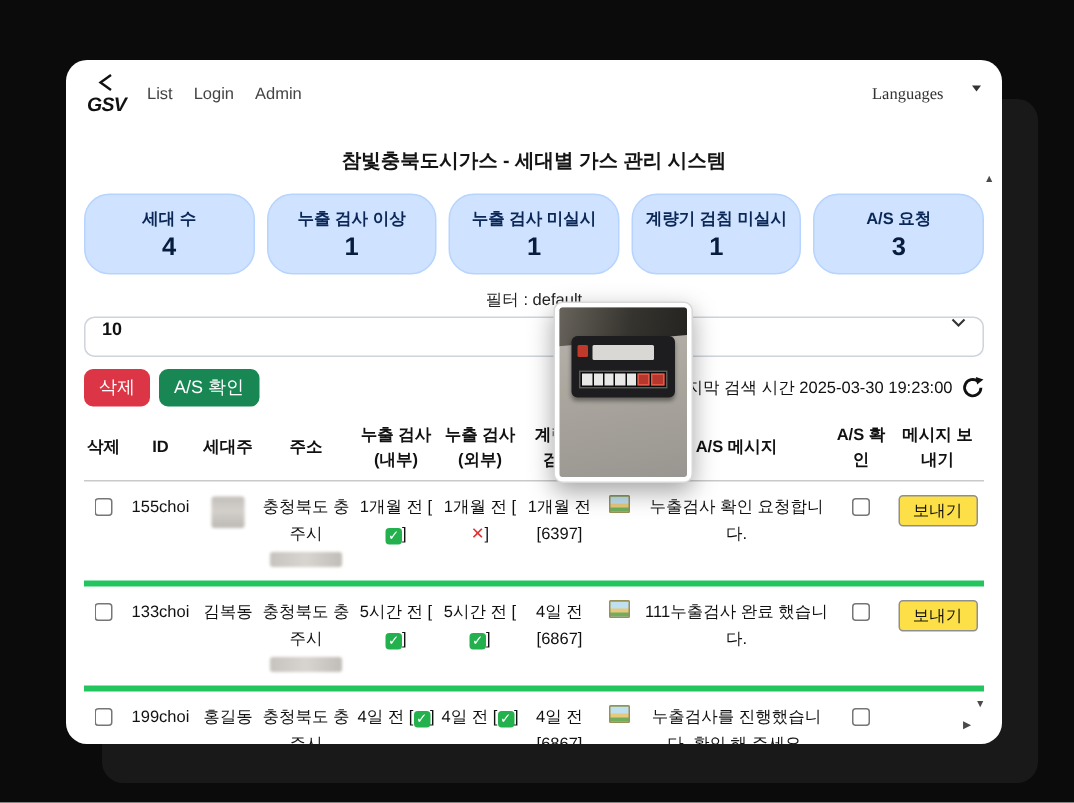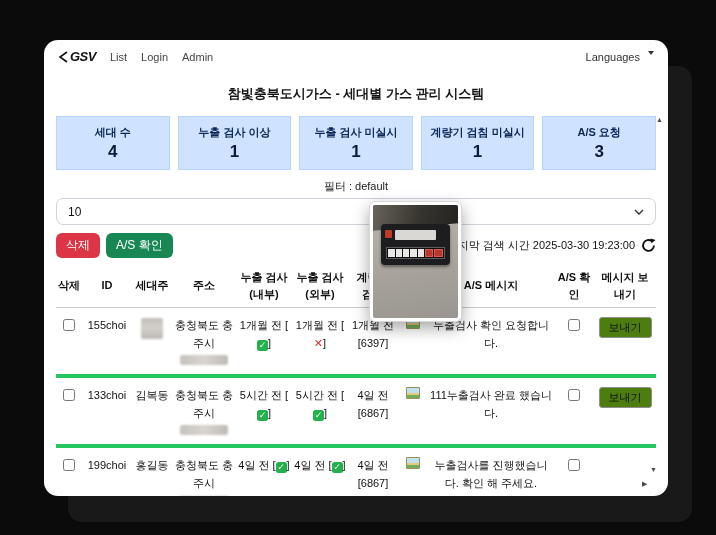--- a/index.html
+++ b/index.html
@@ -9,60 +9,60 @@
     font-family:"Liberation Sans","DejaVu Sans",sans-serif;
     color:#111;
   }
   .window {
     position:absolute; left:44px; top:40px; width:624px; height:456px;
     background:#fff; border-radius:14px; overflow:hidden;
     box-shadow:24px 26px 0 0 #191919;
   }
   
   .navbar { display:flex; align-items:center; gap:14px; padding:9px 14px 7px; font-size:11px; color:#333; }
-  .brand { display:flex; align-items:center; gap:1px; font-weight:bold; font-style:italic; font-size:13px; color:#111; letter-spacing:-0.5px; }
+  .brand { display:flex; align-items:center; gap:1px; font-weight:bold; font-style:italic; font-size:13px; color:#111; letter-spacing:-0.5px;flex-direction:column; }
   .nav-link { color:#444; cursor:pointer; }
-  .nav-right { margin-left:auto; display:flex; align-items:flex-start; gap:8px; color:#333; cursor:pointer; }
+  .nav-right { margin-left:auto; display:flex; align-items:flex-start; gap:19px; color:#333; cursor:pointer;font-family:Liberation Serif, serif; }
   .caret-down { width:0; height:0; border-left:3.5px solid transparent; border-right:3.5px solid transparent; border-top:4px solid #333; display:inline-block; }
   
   .content { padding:0 12px; position:relative; }
   .page-title { text-align:center; font-size:13px; font-weight:700; margin-top:14px; color:#141414; }
   .stats { display:flex; gap:8px; margin-top:13px; }
   .stat-card {
     flex:1; background:var(--card-bg,#cfe2ff); border:1px solid var(--card-border,#b6d4fe);
-    border-radius:0; text-align:center; padding:8px 2px 7px;
+    border-radius:17px; text-align:center; padding:8px 2px 7px;
   }
   .stat-label { font-size:11px; font-weight:700; color:#0a2756; }
   .stat-value { font-size:17px; font-weight:700; color:#081d3e; margin-top:2px; }
   .filter-label { text-align:center; font-size:11px; margin-top:9px; color:#222; }
   .page-size-select {
     margin-top:4px; height:27px; border:1px solid #ced4da; border-radius:7px;
-    display:flex; align-items:center; justify-content:space-between;
-    padding:0 11px; font-size:12px; color:#111; background:#fff; cursor:pointer;
+    display:flex; justify-content:space-between;
+    padding:0 11px; font-size:12px; color:#111; background:#fff; cursor:pointer;font-weight:bold;
   }
   .toolbar { display:flex; align-items:center; gap:6px; margin-top:8px; }
   .btn { border:none; border-radius:6px; color:#fff; font-size:12px; padding:4px 10px; cursor:pointer; font-family:inherit; }
   .btn-danger { background:var(--danger,#dc3545); }
   .btn-success { background:var(--success,#198754); }
   .btn-primary { background:var(--primary,#0d6efd); }
   .last-search { margin-left:auto; display:flex; align-items:center; gap:6px; font-size:11px; color:#111; }
   .refresh-icon { cursor:pointer; display:inline-flex; }
   
   table { width:100%; border-collapse:collapse; margin-top:6px; font-size:11px; table-layout:fixed; }
   thead th { font-weight:700; text-align:center; vertical-align:middle; padding:5px 2px; border-bottom:1px solid #c9c9c9; line-height:1.5; }
   tbody td { text-align:center; vertical-align:top; padding:9px 2px; line-height:1.6; }
   tbody tr { border-bottom:4px solid #22c55e; }
   input[type=checkbox] { width:12px; height:12px; margin-top:2px; cursor:pointer; }
   .ok-icon { display:inline-block; width:11px; height:11px; background:#22b14c; border-radius:2.5px; color:#fff; font-size:9px; line-height:11px; font-weight:bold; text-align:center; vertical-align:-1px; }
   .fail-icon { display:inline-block; color:#e03131; font-weight:900; font-size:11px; line-height:11px; }
   .redact-name { width:22px; height:21px; margin:1px auto 0; border-radius:2px; background:linear-gradient(180deg,#c2beb9,#d3cfca 45%,#bcb8b3); filter:blur(1.2px); }
   .redact-addr { width:48px; height:10px; margin:3px auto 0; border-radius:2px; background:linear-gradient(90deg,#c6c2bd,#d8d4cf 50%,#c0bcb7); filter:blur(1.2px); }
   .photo-thumb { display:inline-block; width:14px; height:12px; border:1px solid #9a8f55; border-radius:1px; cursor:pointer;
     background:linear-gradient(180deg,#bfe0f0 0 50%, #e8c87a 50% 72%, #6fae5d 72% 100%); }
-  .send-btn { font-family:inherit; font-size:11px; background:#4d7c0f; border:1px solid #8f8f8f; border-radius:3px; padding:2px 9px; cursor:pointer; color:#111; }
+  .send-btn { font-family:inherit; font-size:11px; background:#fde047; border:1px solid #8f8f8f; border-radius:3px; padding:2px 9px; cursor:pointer; color:#111; }
   
   .photo-popup { position:absolute; left:325px; top:161px; width:93px; height:121px; background:#fff; border:1px solid #d8d8d8; border-radius:6px; padding:3px; box-shadow:0 6px 16px rgba(0,0,0,.35); z-index:50; }
   .photo { position:relative; width:100%; height:100%; overflow:hidden; border-radius:2px; background:linear-gradient(170deg,#b9b5af 0%,#aba79f 45%,#999590 100%); }
   .photo .shade { position:absolute; left:-4%; top:-6%; width:108%; height:26%; background:linear-gradient(100deg,#6b675f 0%,#36342e 55%,#242220 100%); transform:skewY(-5deg); }
   .photo .meter { position:absolute; left:9%; top:17%; width:82%; height:36%; background:#1d1c1f; border-radius:4px; box-shadow:0 2px 3px rgba(0,0,0,.4); }
   .photo .meter-label { position:absolute; left:20%; top:14%; width:60%; height:24%; background:#d9d8d4; border-radius:1px; }
   .photo .meter-brand { position:absolute; left:6%; top:14%; width:10%; height:20%; background:#c0392b; border-radius:1px; }
   .photo .digits { position:absolute; left:8%; bottom:14%; width:84%; height:30%; display:flex; gap:1px; align-items:stretch; background:#0c0c0c; border:1px solid #5c5c5c; padding:1px; }
   .photo .digits i { flex:1; background:#e8e8e6; }
   .photo .digits i.red { background:#b8372c; border:1px solid #e05a4a; }

